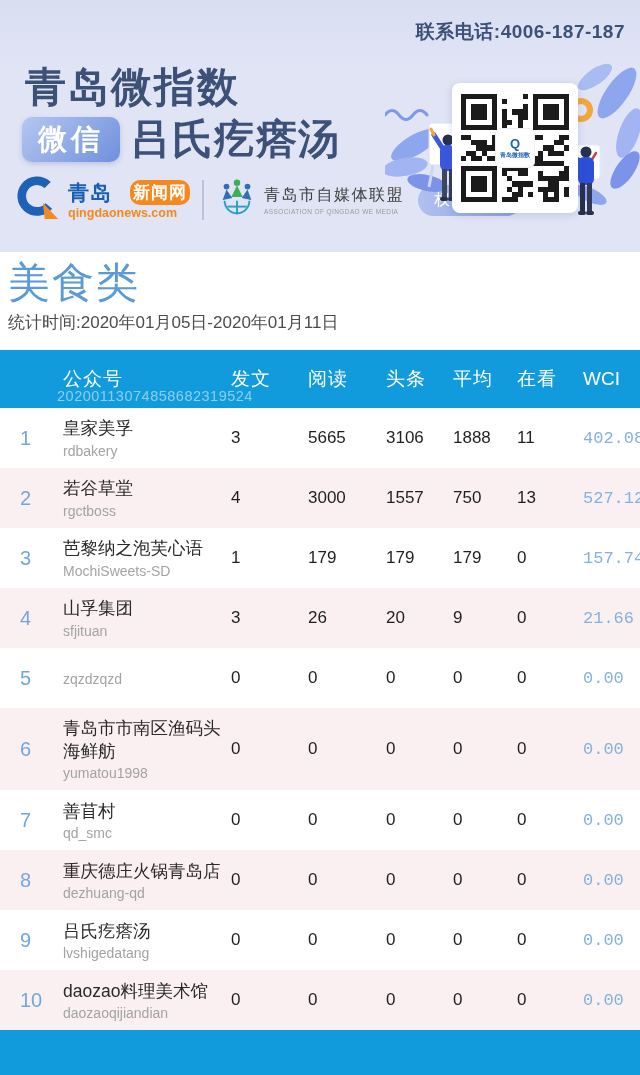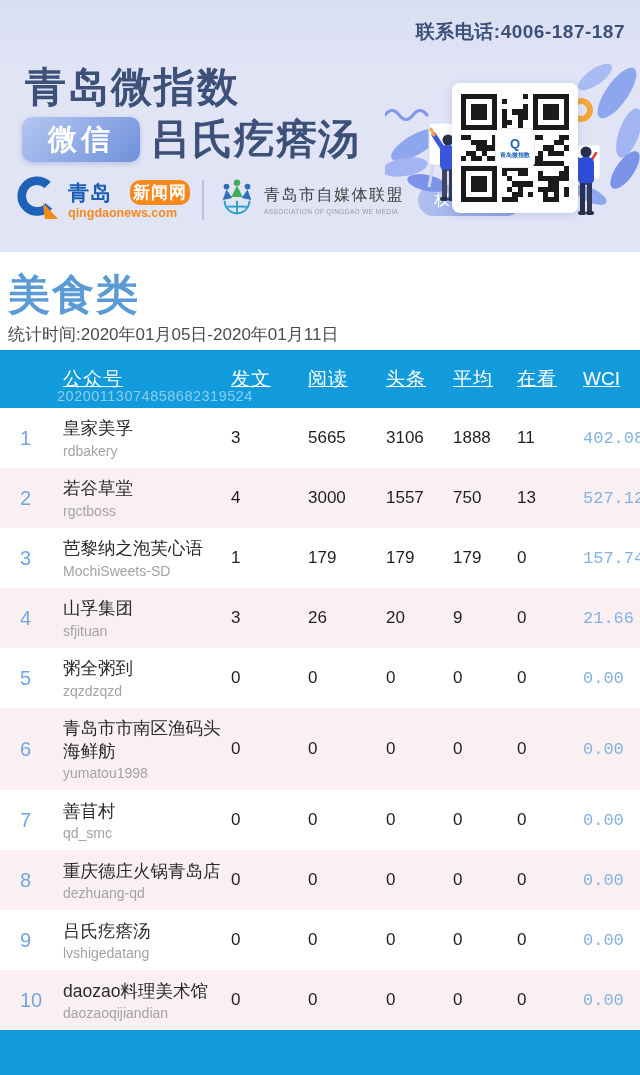--- a/index.html
+++ b/index.html
@@ -5,21 +5,21 @@
   html,body{margin:0;padding:0;background:#fff;}
   *{box-sizing:border-box;}
   body{font-family:"Liberation Sans","DejaVu Sans",sans-serif;}
   .page{width:640px;height:1075px;display:flex;flex-direction:column;overflow:hidden;position:relative;background:#e5e5e5;}
 
   
   .banner{height:252px;flex:0 0 auto;position:relative;background:linear-gradient(180deg,#d9def1 0%,var(--banner-lavender,#e0e4f5) 28%,var(--banner-lavender,#e0e4f5) 100%);overflow:hidden;}
   .phone{position:absolute;top:19px;right:15px;font-size:19px;font-weight:700;color:var(--title-navy,#2c4270);letter-spacing:.5px;}
   .title1{position:absolute;left:25px;top:60px;font-size:41px;font-weight:900;color:var(--title-navy,#3c5078);letter-spacing:2px;}
   .title-row{position:absolute;left:22px;top:112px;display:flex;align-items:center;gap:10px;}
-  .wechat-badge{width:118px;height:45px;border-radius:10px;background:linear-gradient(135deg,#b5c7f1 0%,#6e90dc 100%);color:#fff;font-size:29px;font-weight:800;display:flex;align-items:center;justify-content:center;letter-spacing:4px;box-shadow:0 2px 5px rgba(80,100,180,.25);}
+  .wechat-badge{width:98px;height:45px;border-radius:10px;background:linear-gradient(135deg,#b5c7f1 0%,#6e90dc 100%);color:#fff;font-size:29px;font-weight:800;display:flex;align-items:center;justify-content:center;letter-spacing:4px;box-shadow:0 2px 5px rgba(80,100,180,.25);}
   .title2{font-size:41px;font-weight:900;color:var(--title-navy,#3c5078);letter-spacing:1px;}
   .logos{position:absolute;left:16px;top:174px;display:flex;align-items:center;}
   .qdn-text{margin-left:6px;}
   .qdn-line1{display:flex;align-items:center;line-height:23px;gap:16px;}
   .qdn-cn1{font-size:21px;font-weight:900;color:#1b5fb5;letter-spacing:1px;}
   .qdn-cn2{font-size:17px;font-weight:800;color:#fff;background:var(--brand-orange,#f5891d);border-radius:10px;padding:1px 3px;margin-left:2px;letter-spacing:1px;}
   .qdn-domain{font-size:12.5px;font-weight:700;color:var(--brand-orange,#f5891d);margin-top:1px;}
   .logo-divider{width:2px;height:40px;background:#b9c3de;margin:0 12px;}
   .wm-text{margin-left:6px;}
   .wm-name{font-size:16px;color:#3e3e3e;letter-spacing:1.5px;}
@@ -27,27 +27,27 @@
   .authority-pill{margin-left:14px;padding:5px 16px;border-radius:16px;background:linear-gradient(90deg,#b0c0ee,#8aa2e6);color:#fff;font-size:16px;letter-spacing:2px;white-space:nowrap;}
   .illustration{position:absolute;right:0;top:55px;width:255px;height:197px;}
   .qr-card{position:absolute;left:452px;top:83px;width:126px;height:130px;background:#fff;border-radius:8px;display:flex;align-items:center;justify-content:center;box-shadow:0 2px 8px rgba(60,80,160,.18);}
   .qr-card svg{display:block;}
   .qr-center{position:absolute;left:50%;top:50%;transform:translate(-50%,-50%);width:40px;height:40px;background:#fff;border:1px solid #ececec;border-radius:6px;display:flex;flex-direction:column;align-items:center;justify-content:center;}
   .qr-logo-q{font-size:13px;font-weight:900;color:#1e62b8;line-height:13px;}
   .qr-center-text{font-size:6px;font-weight:700;color:#1e62b8;white-space:nowrap;margin-top:1px;}
 
   
   .category{height:98px;flex:0 0 auto;background:#fff;padding-left:8px;}
-  .category h1{margin:0;padding-top:20px;font-size:42px;font-weight:700;color:var(--category-blue,#5b9bd5);letter-spacing:2px;line-height:1.1;}
+  .category h1{margin:0;padding-top:8px;font-size:42px;font-weight:400;color:var(--category-blue,#5b9bd5);letter-spacing:2px;line-height:1.1;}
   .period{margin-top:5px;font-size:17px;color:#4c4c4c;}
 
   
   .grid-cols{display:grid;grid-template-columns:63px 168px 77px 78px 67px 64px 62px 1fr;align-items:center;}
   .thead{height:58px;flex:0 0 auto;background:var(--primary-blue,#119bdc);color:#fff;position:relative;}
-  .thead .grid-cols{height:100%;text-decoration:underline;}
+  .thead .grid-cols{height:100%;}
   .th{font-size:19px;font-weight:500;letter-spacing:1px;}
   .th.wci-h{padding-left:4px;letter-spacing:0;}
   .watermark{position:absolute;left:57px;bottom:4px;font-size:14.5px;color:rgba(255,255,255,.5);letter-spacing:.5px;}
   .trow{min-height:60px;padding:9px 0;background:#fff;}
   .trow.alt{background:var(--row-alt-pink,#fbf0f1);}
   .rank{padding-left:20px;font-size:20px;color:var(--rank-blue,#70a7e0);}
   .acc-name{font-size:17.5px;color:#2a2a2a;line-height:1.32;}
   .acc-id{font-size:14px;color:#a3a3a3;margin-top:2px;}
   .num{font-size:17px;color:#1f1f1f;}
   .wci{font-size:17px;color:var(--wci-blue,#82b2e2);padding-left:4px;font-family:Liberation Mono, monospace;}
@@ -446,21 +446,20 @@
       <div class="num">26</div>
       <div class="num">20</div>
       <div class="num">9</div>
       <div class="num">0</div>
       <div class="wci">21.66</div>
     </div>
 
     <div class="trow grid-cols">
       <div class="rank">5</div>
       <div class="namecell">
-        <div class="acc-name">粥全粥到</div>
         <div class="acc-id">zqzdzqzd</div>
       </div>
       <div class="num">0</div>
       <div class="num">0</div>
       <div class="num">0</div>
       <div class="num">0</div>
       <div class="num">0</div>
       <div class="wci">0.00</div>
     </div>
 

